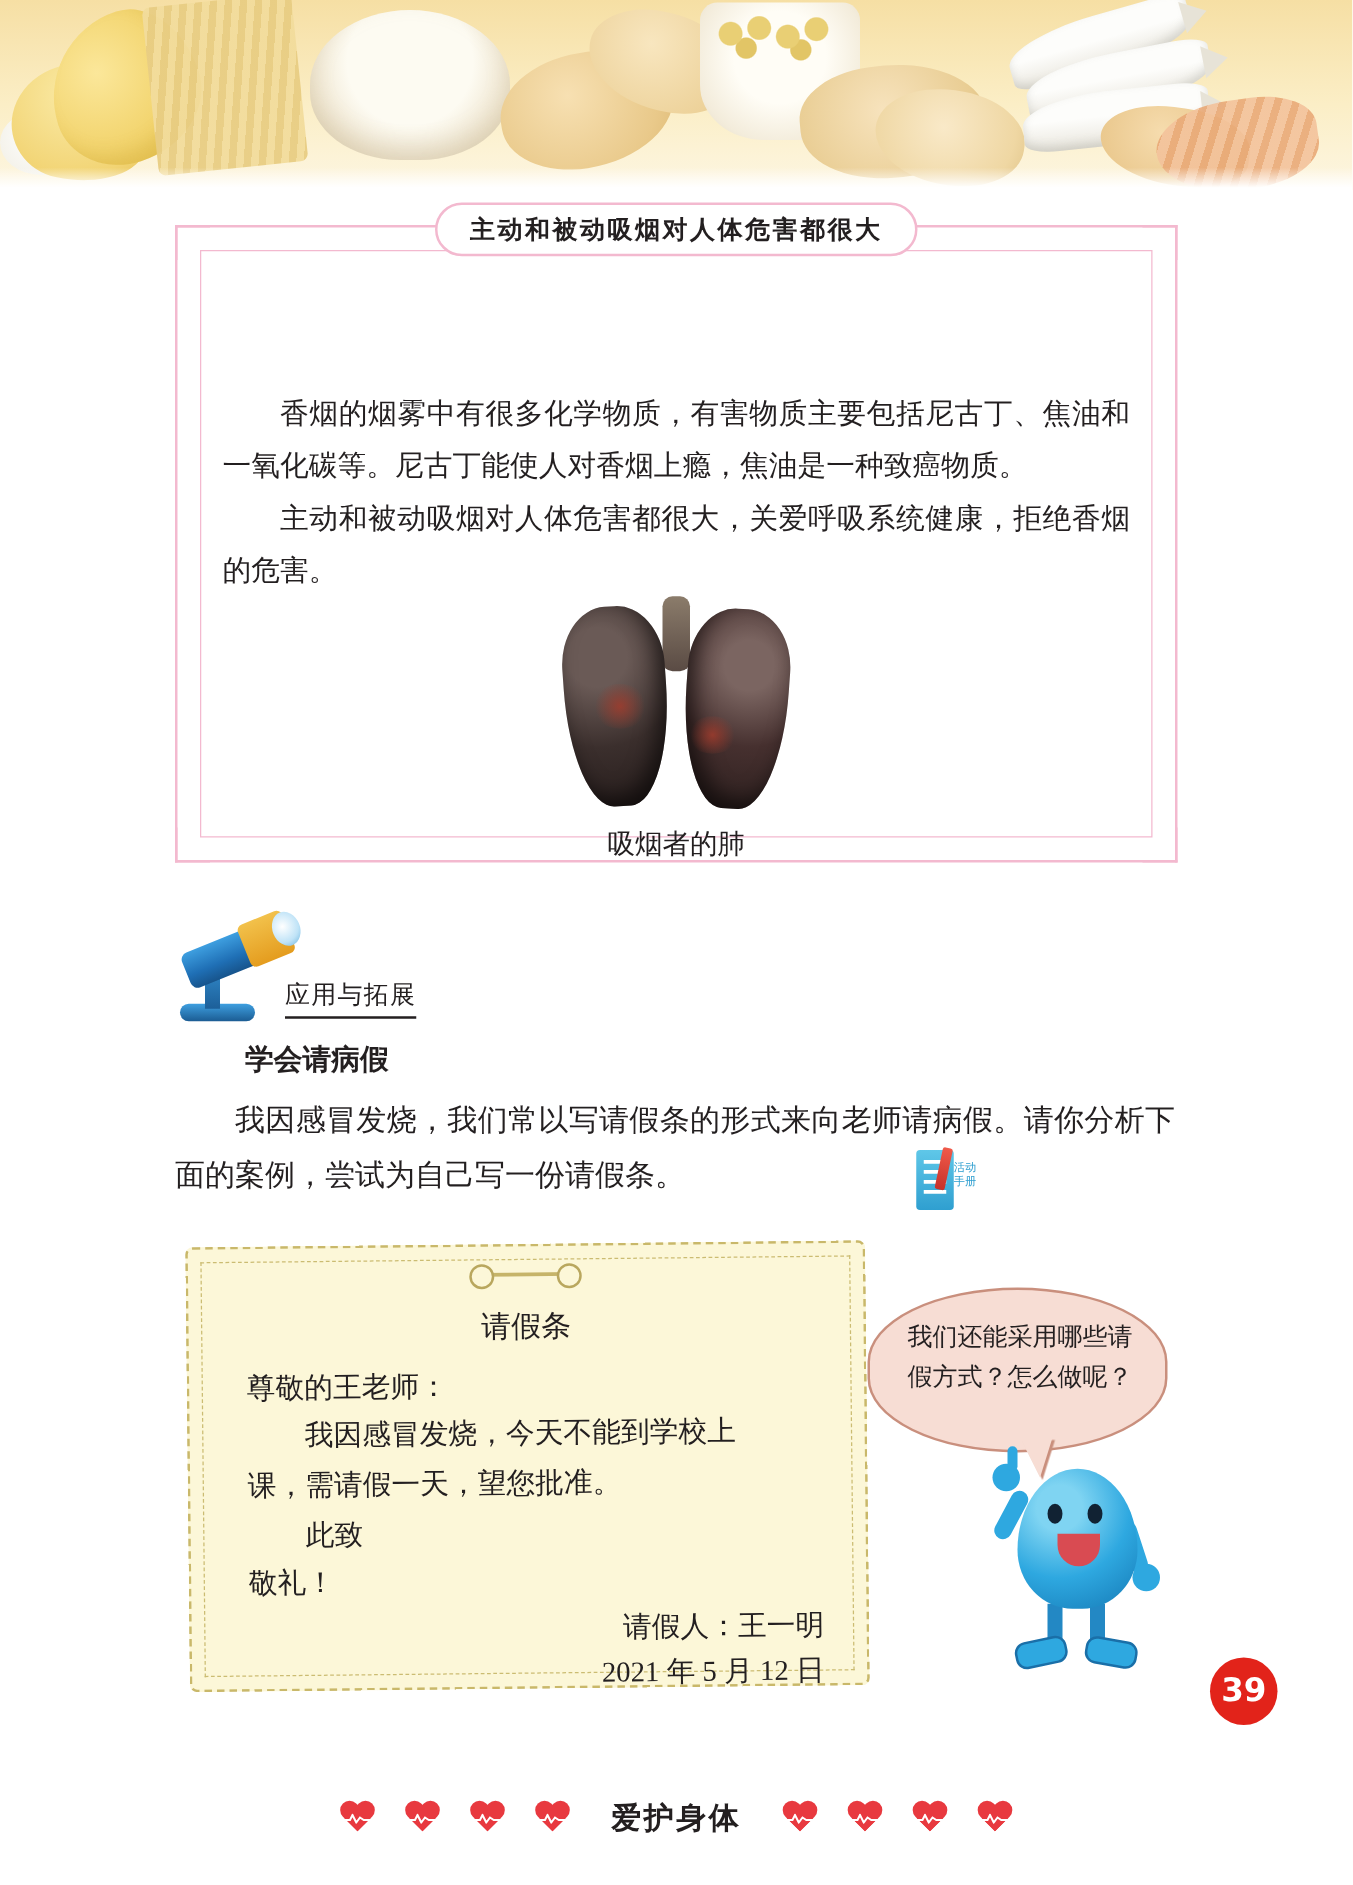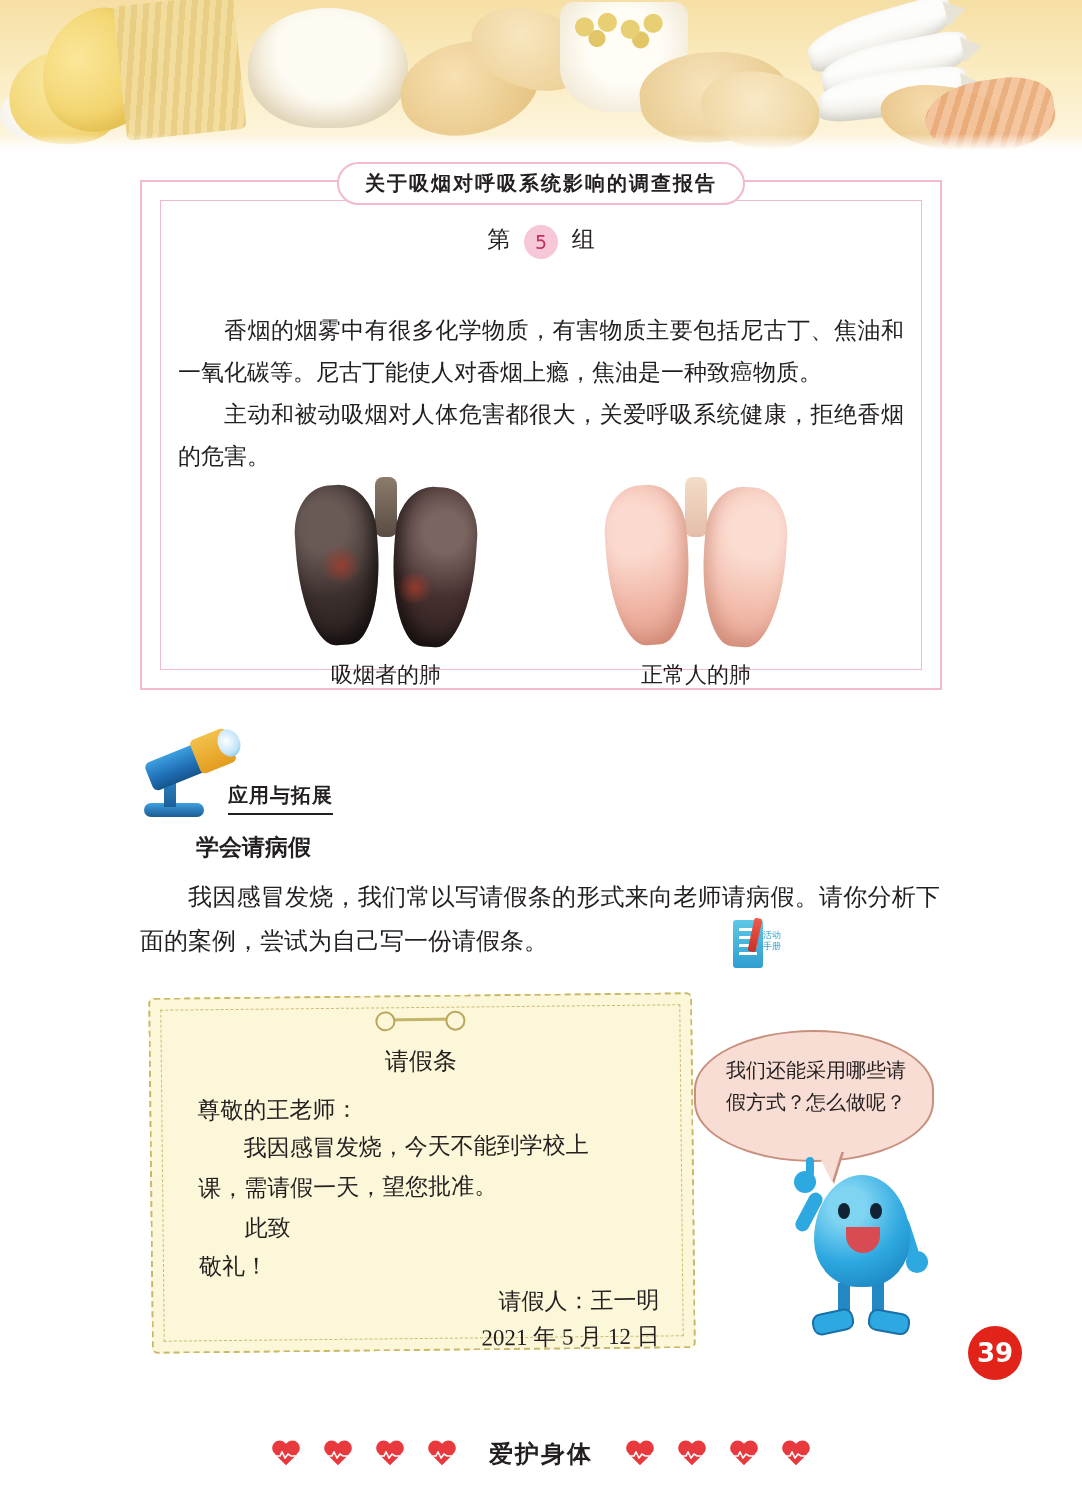--- a/index.html
+++ b/index.html
@@ -320,21 +320,21 @@
     position: absolute;
     left: 4px; top: 78px;
     width: 60px; height: 14px;
     background: linear-gradient(180deg,#3e9fe0,#1b5c93);
     border-radius: 7px;
   }
   .app-label {
     position: absolute;
     left: 228px; top: 782px;
     font-family: "DejaVu Sans", sans-serif;
-    font-weight: bold;
+    font-weight: normal;
     font-size: 20px;
     color: #231f20;
     border-bottom: 2.5px solid #231f20;
     padding-bottom: 4px;
     letter-spacing: 1px;
   }
   .sec-head {
     position: absolute;
     left: 196px; top: 832px;
     font-family: "DejaVu Sans", sans-serif;
@@ -616,50 +616,37 @@
   <div class="band"></div>
 </div>
 
 <div class="report-card">
   <div class="report-inner"></div>
   <div class="corner tl"></div>
   <div class="corner tr"></div>
   <div class="corner bl"></div>
   <div class="corner br"></div>
 
-  <div class="report-title">关于吸烟对呼吸系统影响的调查报告</div>
-
-  <div class="group-line">
-    <span>第</span>
-    <span class="group-num">5</span>
-    <span>组</span>
-  </div>
+  <div class="report-title">主动和被动吸烟对人体危害都很大</div>
+
 
 
   <div class="para p1">香烟的烟雾中有很多化学物质，有害物质主要包括尼古丁、焦油和一氧化碳等。尼古丁能使人对香烟上瘾，焦油是一种致癌物质。</div>
   <div class="para p2">主动和被动吸烟对人体危害都很大，关爱呼吸系统健康，拒绝香烟的危害。</div>
 
   <div class="lungs-wrap">
     <div class="lung-item">
       <div class="lung-img smoker">
         <div class="trachea"></div>
         <div class="lobe lobe-l"></div>
         <div class="lobe lobe-r"></div>
         <div class="spot" style="left:28px;top:70px;width:44px;height:36px;"></div>
         <div class="spot" style="left:104px;top:96px;width:40px;height:30px;"></div>
       </div>
       <div class="lung-caption">吸烟者的肺</div>
-    </div>
-    <div class="lung-item">
-      <div class="lung-img normal">
-        <div class="trachea"></div>
-        <div class="lobe lobe-l"></div>
-        <div class="lobe lobe-r"></div>
-      </div>
-      <div class="lung-caption">正常人的肺</div>
     </div>
   </div>
 </div>
 
 <div class="telescope">
   <div class="tele-base"></div>
   <div class="tele-stand"></div>
   <div class="tele-tube"></div>
   <div class="tele-tube2"></div>
   <div class="tele-lens"></div>

